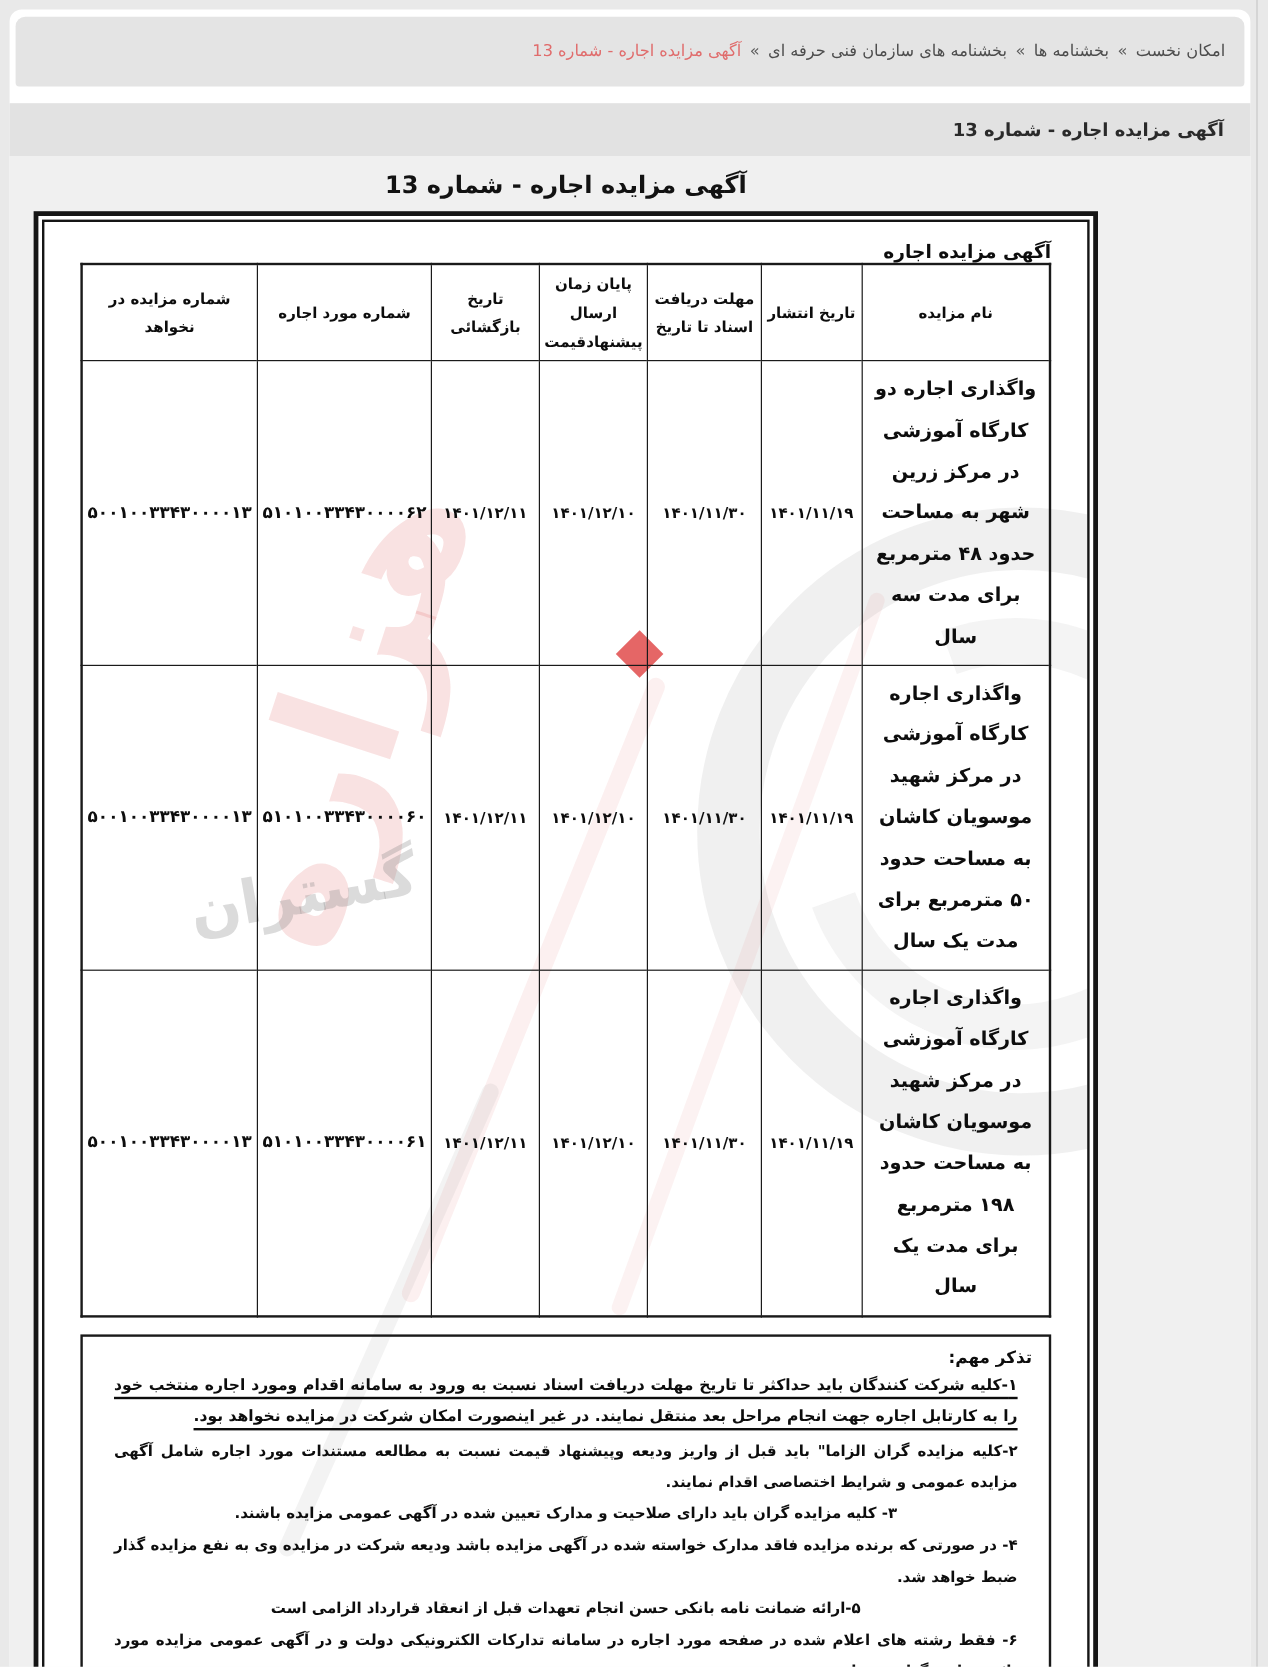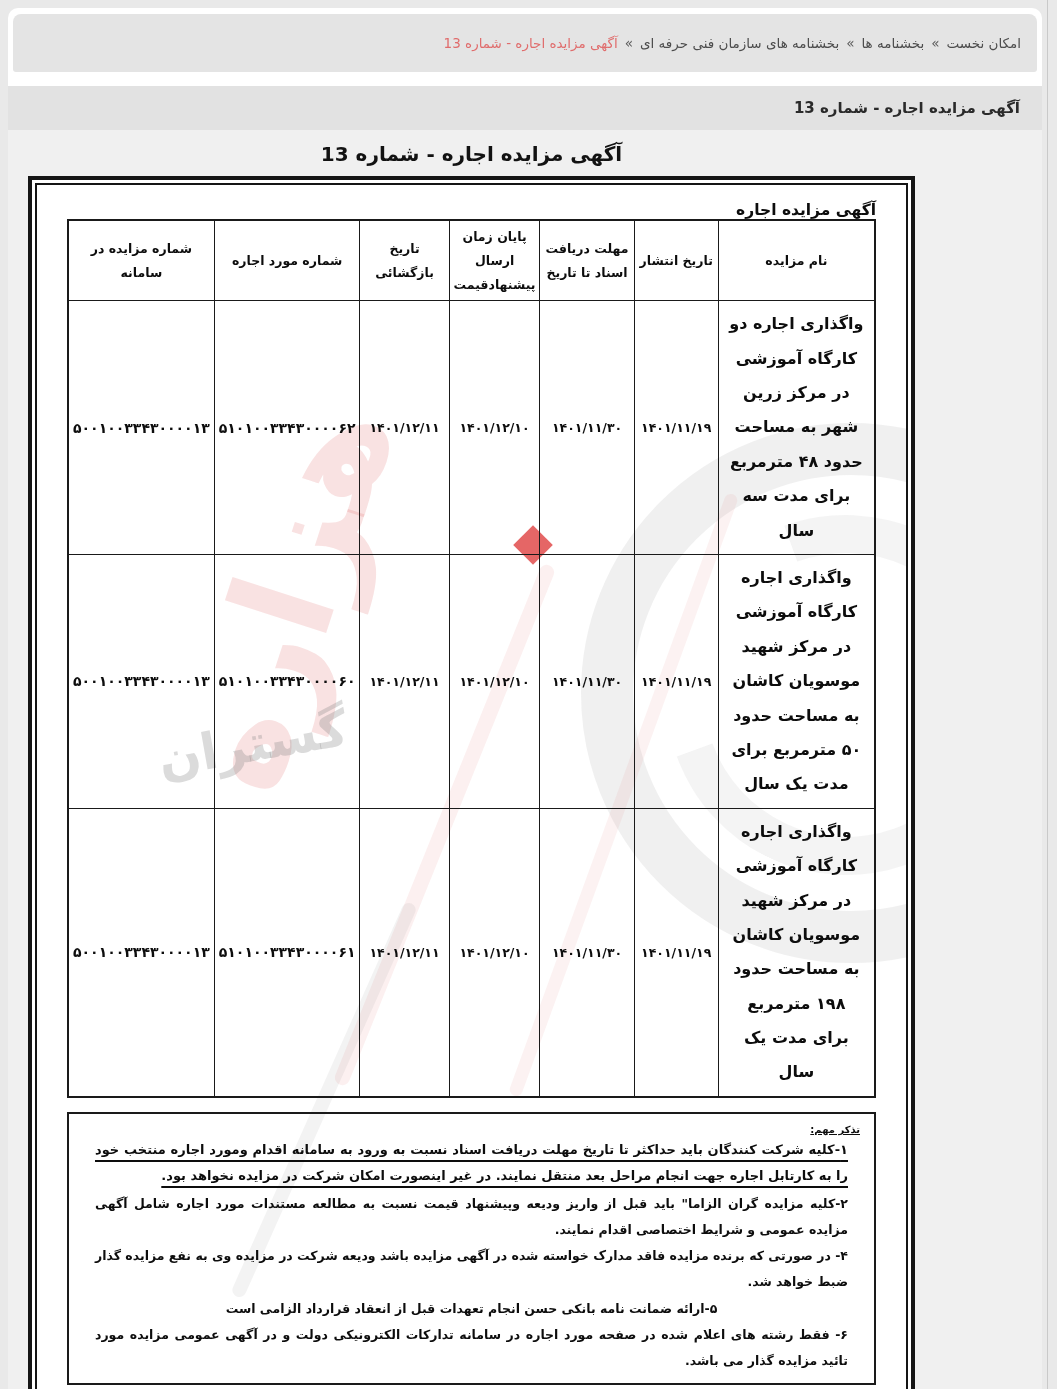--- a/index.html
+++ b/index.html
@@ -107,21 +107,21 @@
     font-size:12.5px; font-weight:bold; padding:4px 4px;
   }
   .auction-table thead th{ height:80px; line-height:1.9; }
   .auction-table tbody td{ height:96px; }
   .auction-table td.name-cell{ line-height:2.15; padding:6px 10px; font-size:16px; }
   .auction-table td.num-cell{ font-size:14px; letter-spacing:0.5px; }
   
   .note-box{
     border:2px solid #1a1a1a; margin-top:14px; padding:6px 14px 8px 14px;
   }
-  .note-title{ font-size:10px; margin:4px 0 2px 0;text-decoration:underline; }
+  .note-title{ font-size:14px; margin:4px 0 2px 0; }
   .note-item{
     font-size:12.5px; line-height:2.05; text-align:justify; margin:1px 12px;
   }
   .note-item.underlined{
     font-size:13px;
     text-decoration:underline; text-decoration-thickness:1.5px;
     text-underline-offset:6px;
   }
   .note-item.centered{ text-align:center; }
 </style>
@@ -180,21 +180,21 @@
                 <col style="width:15.9%">
             </colgroup>
             <thead>
               <tr>
                 <th>نام مزایده</th>
                 <th>تاریخ انتشار</th>
                 <th>مهلت دریافت اسناد تا تاریخ</th>
                 <th>پایان زمان ارسال پیشنهادقیمت</th>
                 <th>تاریخ بازگشائی</th>
                 <th>شماره مورد اجاره</th>
-                <th>شماره مزایده در سامانه</th>
+                <th>شماره مزایده در نخواهد</th>
               </tr>
             </thead>
             <tbody>
               <tr>
                 <td class="name-cell">واگذاری اجاره دو کارگاه آموزشی در مرکز زرین شهر به مساحت حدود ۴۸ مترمربع برای مدت سه سال</td>
                 <td>۱۴۰۱/۱۱/۱۹</td>
                 <td>۱۴۰۱/۱۱/۳۰</td>
                 <td>۱۴۰۱/۱۲/۱۰</td>
                 <td>۱۴۰۱/۱۲/۱۱</td>
                 <td class="num-cell">۵۱۰۱۰۰۳۳۴۳۰۰۰۰۶۲</td>
@@ -218,20 +218,21 @@
                 <td class="num-cell">۵۱۰۱۰۰۳۳۴۳۰۰۰۰۶۱</td>
                 <td class="num-cell">۵۰۰۱۰۰۳۳۴۳۰۰۰۰۱۳</td>
               </tr>
             </tbody>
           </table>
 
           <div class="note-box">
             <div class="note-title">تذکر مهم:</div>
             <p class="note-item underlined">۱-کلیه شرکت کنندگان باید حداکثر تا تاریخ مهلت دریافت اسناد نسبت به ورود به سامانه اقدام ومورد اجاره منتخب خود را به کارتابل اجاره جهت انجام مراحل بعد منتقل نمایند. در غیر اینصورت امکان شرکت در مزایده نخواهد بود.</p>
             <p class="note-item">۲-کلیه مزایده گران الزاما" باید قبل از واریز ودیعه وپیشنهاد قیمت نسبت به مطالعه مستندات مورد اجاره شامل آگهی مزایده عمومی و شرایط اختصاصی  اقدام نمایند.</p>
+            <p class="note-item centered">۳- کلیه مزایده گران باید دارای صلاحیت و مدارک تعیین شده در آگهی عمومی مزایده باشند.</p>
             <p class="note-item">۴- در صورتی که برنده مزایده فاقد مدارک خواسته شده در آگهی مزایده باشد ودیعه شرکت در مزایده وی به نفع مزایده گذار ضبط خواهد شد.</p>
             <p class="note-item centered">۵-ارائه ضمانت نامه بانکی حسن انجام تعهدات قبل از انعقاد قرارداد الزامی است</p>
             <p class="note-item">۶- فقط رشته های اعلام شده در صفحه مورد اجاره در سامانه تدارکات الکترونیکی دولت و در آگهی عمومی مزایده مورد تائید مزایده گذار می باشد.</p>
           </div>
 
         </div>
       </div>
     </div>
 
   </div>

